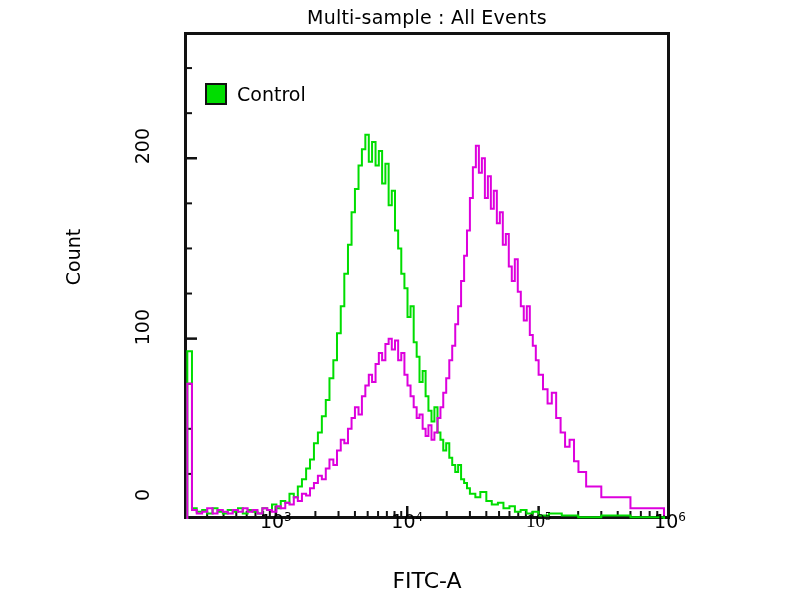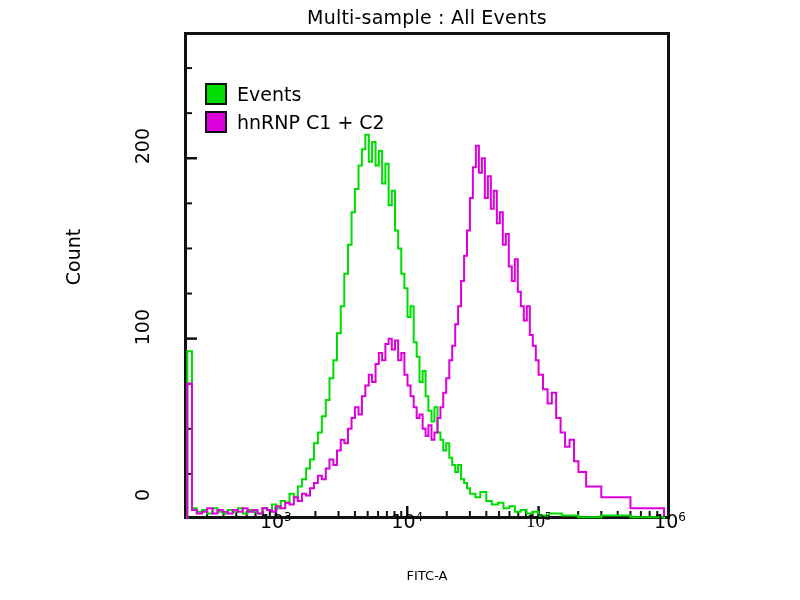--- a/index.html
+++ b/index.html
@@ -98,21 +98,21 @@
     transform-origin: 50% 50%;
     white-space: nowrap;
   }
 
   #xlabel {
     position: absolute;
     left: 184px;
     top: 568px;
     width: 486px;
     text-align: center;
-    font-size: 13px;
+    font-size: 22px;
     white-space: nowrap;
   }
 
   .xtick-label {
     position: absolute;
     top: 510px;
     width: 80px;
     margin-left: -40px;
     text-align: center;
     font-size: 19px;
@@ -185,25 +185,21 @@
       </g>
     <g id="series-group">
         <path d="M2.78,487.00 L2.78,487.00 L3.32,487.00 L3.32,319.26 L7.97,319.26 L7.97,476.18 L12.73,476.18 L12.73,479.79 L18.17,479.79 L18.17,477.98 L23.14,477.98 L23.14,481.59 L28.57,481.59 L28.57,476.18 L33.54,476.18 L33.54,479.79 L38.83,479.79 L38.83,481.59 L43.68,481.59 L43.68,477.98 L48.75,477.98 L48.75,479.79 L53.97,479.79 L53.97,476.18 L58.75,476.18 L58.75,481.59 L63.63,481.59 L63.63,477.98 L68.56,477.98 L68.56,479.79 L73.49,479.79 L73.49,481.59 L78.39,481.59 L78.39,476.18 L83.23,476.18 L83.23,477.98 L88.00,477.98 L88.00,472.57 L92.40,472.57 L92.40,476.18 L96.75,476.18 L96.75,468.96 L101.28,468.96 L101.28,470.77 L105.47,470.77 L105.47,461.75 L109.80,461.75 L109.80,465.36 L113.82,465.36 L113.82,454.53 L117.94,454.53 L117.94,447.32 L122.11,447.32 L122.11,436.50 L126.01,436.50 L126.01,427.48 L129.94,427.48 L129.94,411.24 L133.90,411.24 L133.90,400.42 L137.85,400.42 L137.85,384.19 L141.79,384.19 L141.79,367.96 L145.47,367.96 L145.47,346.31 L149.35,346.31 L149.35,328.27 L152.98,328.27 L152.98,301.22 L156.76,301.22 L156.76,274.16 L160.31,274.16 L160.31,241.70 L163.97,241.70 L163.97,212.84 L167.56,212.84 L167.56,180.37 L170.94,180.37 L170.94,156.92 L174.53,156.92 L174.53,133.47 L177.91,133.47 L177.91,117.24 L181.34,117.24 L181.34,102.81 L184.80,102.81 L184.80,129.87 L188.06,129.87 L188.06,110.03 L191.55,110.03 L191.55,133.47 L194.83,133.47 L194.83,119.04 L198.11,119.04 L198.11,151.51 L201.39,151.51 L201.39,131.67 L204.64,131.67 L204.64,173.16 L207.79,173.16 L207.79,158.73 L210.99,158.73 L210.99,198.41 L214.15,198.41 L214.15,216.44 L217.28,216.44 L217.28,241.70 L220.42,241.70 L220.42,256.13 L223.51,256.13 L223.51,284.99 L226.55,284.99 L226.55,274.16 L229.69,274.16 L229.69,310.24 L232.67,310.24 L232.67,324.67 L235.50,324.67 L235.50,349.92 L238.63,349.92 L238.63,339.10 L241.60,339.10 L241.60,364.35 L244.43,364.35 L244.43,378.78 L247.49,378.78 L247.49,389.60 L250.40,389.60 L250.40,375.17 L253.50,375.17 L253.50,400.42 L256.45,400.42 L256.45,407.64 L259.25,407.64 L259.25,418.46 L262.20,418.46 L262.20,411.24 L265.29,411.24 L265.29,425.67 L268.21,425.67 L268.21,432.89 L271.24,432.89 L271.24,440.10 L274.12,440.10 L274.12,432.89 L277.08,432.89 L277.08,447.32 L280.11,447.32 L280.11,450.93 L282.99,450.93 L282.99,456.34 L285.91,456.34 L285.91,461.75 L291.35,461.75 L291.35,465.36 L296.32,465.36 L296.32,459.94 L302.33,459.94 L302.33,468.96 L307.77,468.96 L307.77,472.57 L313.91,472.57 L313.91,470.77 L319.45,470.77 L319.45,476.18 L325.46,476.18 L325.46,474.37 L330.90,474.37 L330.90,479.79 L336.65,479.79 L336.65,477.98 L342.59,477.98 L342.59,481.59 L348.60,481.59 L348.60,479.79 L354.61,479.79 L354.61,483.39 L365.02,483.39 L365.02,481.59 L377.75,481.59 L377.75,483.39 L394.16,483.39 L394.16,485.20 L417.30,485.20 L417.30,483.39 L446.45,483.39 L446.45,485.20 L479.99,485.20 L479.99,487.00" fill="none" stroke="#00dd00" stroke-width="2" stroke-linejoin="miter"></path>
         <path d="M2.78,487.00 L2.78,487.00 L3.32,487.00 L3.32,351.72 L7.97,351.72 L7.97,477.98 L12.73,477.98 L12.73,481.59 L18.17,481.59 L18.17,479.79 L23.14,479.79 L23.14,476.18 L28.57,476.18 L28.57,481.59 L33.54,481.59 L33.54,477.98 L38.83,477.98 L38.83,479.79 L43.68,479.79 L43.68,481.59 L48.75,481.59 L48.75,477.98 L53.97,477.98 L53.97,479.79 L58.75,479.79 L58.75,476.18 L63.63,476.18 L63.63,479.79 L68.56,479.79 L68.56,477.98 L73.49,477.98 L73.49,481.59 L78.39,481.59 L78.39,476.18 L83.23,476.18 L83.23,477.98 L88.00,477.98 L88.00,479.79 L92.40,479.79 L92.40,474.37 L96.75,474.37 L96.75,476.18 L101.28,476.18 L101.28,470.77 L105.47,470.77 L105.47,472.57 L109.80,472.57 L109.80,465.36 L113.82,465.36 L113.82,468.96 L117.94,468.96 L117.94,461.75 L122.11,461.75 L122.11,463.55 L126.01,463.55 L126.01,456.34 L129.94,456.34 L129.94,450.93 L133.90,450.93 L133.90,443.71 L137.85,443.71 L137.85,447.32 L141.79,447.32 L141.79,436.50 L145.47,436.50 L145.47,427.48 L149.35,427.48 L149.35,432.89 L152.98,432.89 L152.98,418.46 L156.76,418.46 L156.76,407.64 L160.31,407.64 L160.31,411.24 L163.97,411.24 L163.97,396.81 L167.56,396.81 L167.56,385.99 L170.94,385.99 L170.94,375.17 L174.53,375.17 L174.53,382.39 L177.91,382.39 L177.91,364.35 L181.34,364.35 L181.34,353.53 L184.80,353.53 L184.80,342.70 L188.06,342.70 L188.06,349.92 L191.55,349.92 L191.55,331.88 L194.83,331.88 L194.83,321.06 L198.11,321.06 L198.11,328.27 L201.39,328.27 L201.39,312.04 L204.64,312.04 L204.64,306.63 L207.79,306.63 L207.79,317.45 L210.99,317.45 L210.99,308.43 L214.15,308.43 L214.15,328.27 L217.28,328.27 L217.28,321.06 L220.42,321.06 L220.42,342.70 L223.51,342.70 L223.51,353.53 L226.55,353.53 L226.55,364.35 L229.69,364.35 L229.69,375.17 L232.67,375.17 L232.67,385.99 L235.50,385.99 L235.50,382.39 L238.63,382.39 L238.63,396.81 L241.60,396.81 L241.60,404.03 L244.43,404.03 L244.43,393.21 L247.49,393.21 L247.49,407.64 L250.40,407.64 L250.40,400.42 L253.50,400.42 L253.50,385.99 L256.45,385.99 L256.45,375.17 L259.25,375.17 L259.25,360.74 L262.20,360.74 L262.20,346.31 L265.29,346.31 L265.29,328.27 L268.21,328.27 L268.21,313.84 L271.24,313.84 L271.24,292.20 L274.12,292.20 L274.12,274.16 L277.08,274.16 L277.08,248.91 L280.11,248.91 L280.11,223.66 L282.99,223.66 L282.99,198.41 L285.91,198.41 L285.91,165.94 L288.88,165.94 L288.88,135.28 L291.87,135.28 L291.87,113.63 L294.87,113.63 L294.87,140.69 L297.88,140.69 L297.88,126.26 L300.88,126.26 L300.88,165.94 L303.88,165.94 L303.88,144.30 L306.85,144.30 L306.85,176.76 L309.80,176.76 L309.80,158.73 L312.85,158.73 L312.85,191.19 L315.85,191.19 L315.85,180.37 L318.81,180.37 L318.81,212.84 L321.83,212.84 L321.83,202.01 L324.79,202.01 L324.79,234.48 L327.79,234.48 L327.79,248.91 L330.82,248.91 L330.82,227.27 L333.77,227.27 L333.77,259.73 L336.81,259.73 L336.81,274.16 L339.77,274.16 L339.77,288.59 L342.80,288.59 L342.80,274.16 L345.81,274.16 L345.81,303.02 L348.79,303.02 L348.79,313.84 L351.81,313.84 L351.81,328.27 L354.61,328.27 L354.61,342.70 L359.00,342.70 L359.00,357.13 L363.57,357.13 L363.57,371.56 L367.80,371.56 L367.80,360.74 L372.16,360.74 L372.16,385.99 L376.60,385.99 L376.60,400.42 L381.07,400.42 L381.07,414.85 L385.56,414.85 L385.56,407.64 L390.02,407.64 L390.02,429.28 L394.45,429.28 L394.45,440.10 L402.14,440.10 L402.14,454.53 L417.30,454.53 L417.30,465.36 L446.45,465.36 L446.45,476.18 L479.99,476.18 L479.99,483.39" fill="none" stroke="#dd00dd" stroke-width="2" stroke-linejoin="miter"></path>
       </g>
   </svg>
 
   <div id="legend">
     <div class="legend-row">
       <span class="legend-swatch" style="background: rgb(0, 221, 0);"></span>
-      <span class="legend-label">Events</span>
-    </div>
-    <div class="legend-row">
-      <span class="legend-swatch" style="background: rgb(221, 0, 221);"></span>
-      <span class="legend-label">hnRNP C1 + C2</span>
+      <span class="legend-label">Control</span>
     </div>
   </div>
 
   <div id="ylabel">Count</div>
   <div id="ytick-labels">
       <div class="ytick-label" style="left: 112px; top: 508px;">0</div>
       <div class="ytick-label" style="left: 112px; top: 327.63px;">100</div>
       <div class="ytick-label" style="left: 112px; top: 147.259px;">200</div>
     </div>
 

